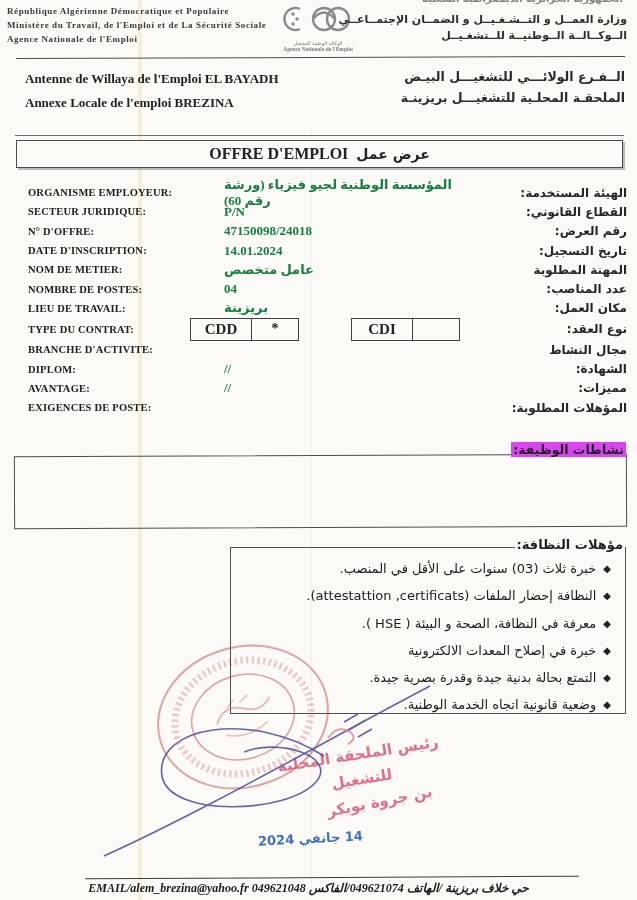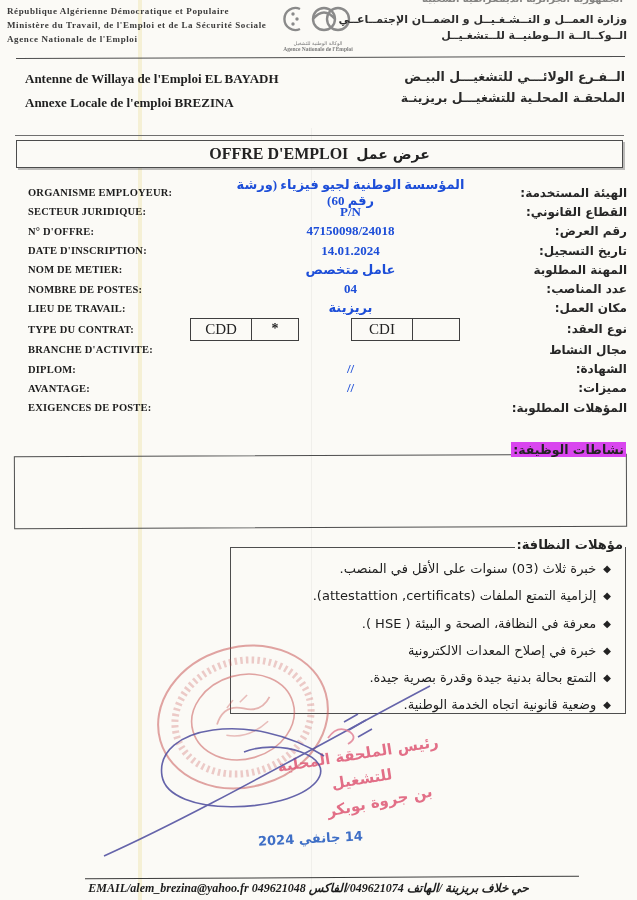--- a/index.html
+++ b/index.html
@@ -35,28 +35,28 @@
         box-shadow:2px 2px 0 rgba(110,110,110,.45);display:flex;align-items:center;justify-content:center;
         gap:8px;direction:rtl;font-weight:bold;font-size:16px;background:#fbfaf6;}
   .title-box .t-ar{font-family:"DejaVu Sans",sans-serif;font-size:14px;}
 
   
   .form{position:absolute;left:28px;right:10px;top:183px;}
   .row{display:flex;align-items:center;height:19.3px;}
   .row.tall{height:22px;}
   .cell-fr{width:196px;font-weight:bold;font-size:10.5px;letter-spacing:.2px;color:#1c1c1c;
         font-family:"Liberation Serif",serif;}
-  .cell-val{flex:1;text-align:center;font-weight:bold;font-size:13px;direction:rtl;
-        font-family:"Liberation Serif","DejaVu Sans",serif;color:#1d4ed8;}
+  .cell-val{flex:1;text-align:left;font-weight:bold;font-size:13px;direction:rtl;
+        font-family:"Liberation Serif","DejaVu Sans",serif;color:#15803d;}
   .cell-ar{width:150px;text-align:right;direction:rtl;font-family:"DejaVu Sans",sans-serif;
         font-weight:bold;font-size:12px;color:#262626;}
   .contract-val{flex:1;display:flex;align-items:center;gap:52px;margin-left:-34px;direction:ltr;}
   .cbox{display:inline-flex;border:1.7px solid #3f3f3f;height:21px;background:#fbfaf6;}
   .cbox .c1{min-width:52px;padding:0 4px;display:flex;align-items:center;justify-content:center;
-        font-weight:normal;font-size:15px;font-family:"Liberation Serif",serif;}
+        font-weight:bold;font-size:15px;font-family:"Liberation Serif",serif;}
   .cbox .c2{min-width:46px;border-left:1.7px solid #3f3f3f;display:flex;align-items:center;
         justify-content:center;font-weight:bold;font-size:14px;}
 
   
   .act-label{position:absolute;right:11px;top:442px;direction:rtl;font-family:"DejaVu Sans",sans-serif;
         font-weight:bold;font-size:12.5px;background:#d946ef;padding:0 2px;z-index:2;}
   .act-box{position:absolute;left:14px;right:10px;top:455px;height:71px;border:1.6px solid #4e4e4e;
         transform:rotate(-.25deg);}
 
   
@@ -212,21 +212,21 @@
   <div class="act-label">نشاطات الوظيفة:</div>
   <div class="act-box"></div>
 
   <div class="qual-label">مؤهلات النظافة:</div>
   <div class="qual-box"></div>
   <div class="qual-list">
     <div class="bullet">
       <span class="bmark">◆</span><span>خبرة ثلاث (03) سنوات على الأقل في المنصب.</span>
     </div>
     <div class="bullet">
-      <span class="bmark">◆</span><span>إلزامية التمتع الملفات (attestattion ,certificats).</span>
+      <span class="bmark">◆</span><span>النظافة إحضار الملفات (attestattion ,certificats).</span>
     </div>
     <div class="bullet">
       <span class="bmark">◆</span><span>معرفة في النظافة، الصحة و البيئة ( HSE ).</span>
     </div>
     <div class="bullet">
       <span class="bmark">◆</span><span>خبرة في إصلاح المعدات الالكترونية</span>
     </div>
     <div class="bullet">
       <span class="bmark">◆</span><span>التمتع بحالة بدنية جيدة وقدرة بصرية جيدة.</span>
     </div>

